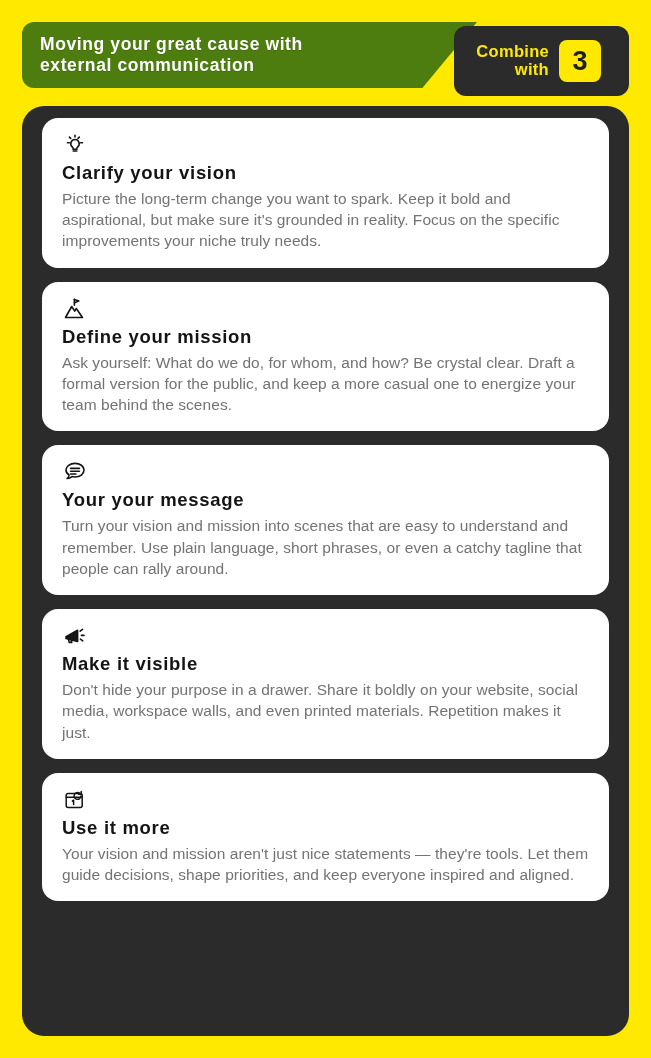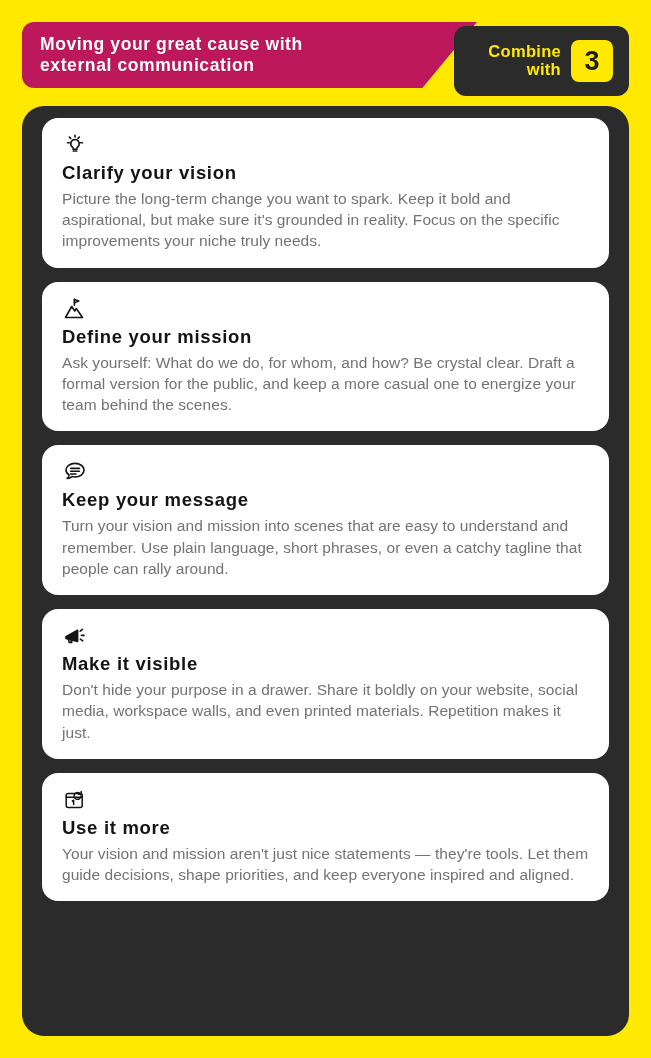--- a/index.html
+++ b/index.html
@@ -22,21 +22,21 @@
     left: 22px;
     width: 607px;
     height: 74px;
   }
   .header-banner {
     position: absolute;
     top: 0;
     left: 0;
     width: 455px;
     height: 66px;
-    background: #be185d;
+    background: #4d7c0f;
     border-radius: 12px 0 0 12px;
     clip-path: polygon(0 0, 100% 0, 88% 100%, 0 100%);
     display: flex;
     align-items: center;
   }
   .header-title {
     color: #ffffff;
     font-size: 17.5px;
     font-weight: bold;
     line-height: 1.22;
@@ -50,21 +50,21 @@
     position: absolute;
     right: 0;
     top: 4px;
     width: 175px;
     height: 70px;
     background: #2B2B2B;
     border-radius: 12px;
     display: flex;
     align-items: center;
     justify-content: flex-end;
-    padding-right: 16px;
+    padding-right: 28px;
     box-sizing: border-box;
   }
   .badge-text {
     color: #FFE900;
     font-size: 16.5px;
     font-weight: bold;
     line-height: 1.08;
     text-align: right;
     letter-spacing: 0.3px;
     margin-right: 10px;
@@ -164,21 +164,21 @@
     <div class="card-body">Ask yourself: What do we do, for whom, and how? Be crystal clear. Draft a formal version for the public, and keep a more casual one to energize your team behind the scenes.</div>
   </div>
 
   <div class="card">
     <div class="card-icon">
       <svg width="26" height="26" viewBox="0 0 26 26" fill="none" stroke="#141414" stroke-width="1.6" stroke-linecap="round" stroke-linejoin="round">
         <path d="M13 4.4c-5 0-9 2.9-9 6.6 0 2 1.2 3.8 3.1 5-.2 1.4-.9 2.6-2 3.5 1.9-.2 3.6-.9 4.9-1.9 1 .3 2 .4 3 .4 5 0 9-2.9 9-6.9S18 4.4 13 4.4z"></path>
         <path d="M8.6 9.4h8.8M8.6 12.2h8.8M8.6 15h5.4"></path>
       </svg>
     </div>
-    <div class="card-title">Keep your message</div>
+    <div class="card-title">Your your message</div>
     <div class="card-body">Turn your vision and mission into scenes that are easy to understand and remember. Use plain language, short phrases, or even a catchy tagline that people can rally around.</div>
   </div>
 
   <div class="card">
     <div class="card-icon">
       <svg width="26" height="26" viewBox="0 0 26 26" fill="none" stroke="#141414" stroke-width="1.6" stroke-linecap="round" stroke-linejoin="round">
         <path d="M4 13.7l11.6-6.4v11.2L4 15.5z" fill="#141414"></path>
         <path d="M6.2 15.1l1 4.3h2.6l-.8-3.6"></path>
         <path d="M18.2 8.2l2.3-1.8M19.4 12.4h2.6M18.4 16.2l2.3 1.6"></path>
       </svg>

